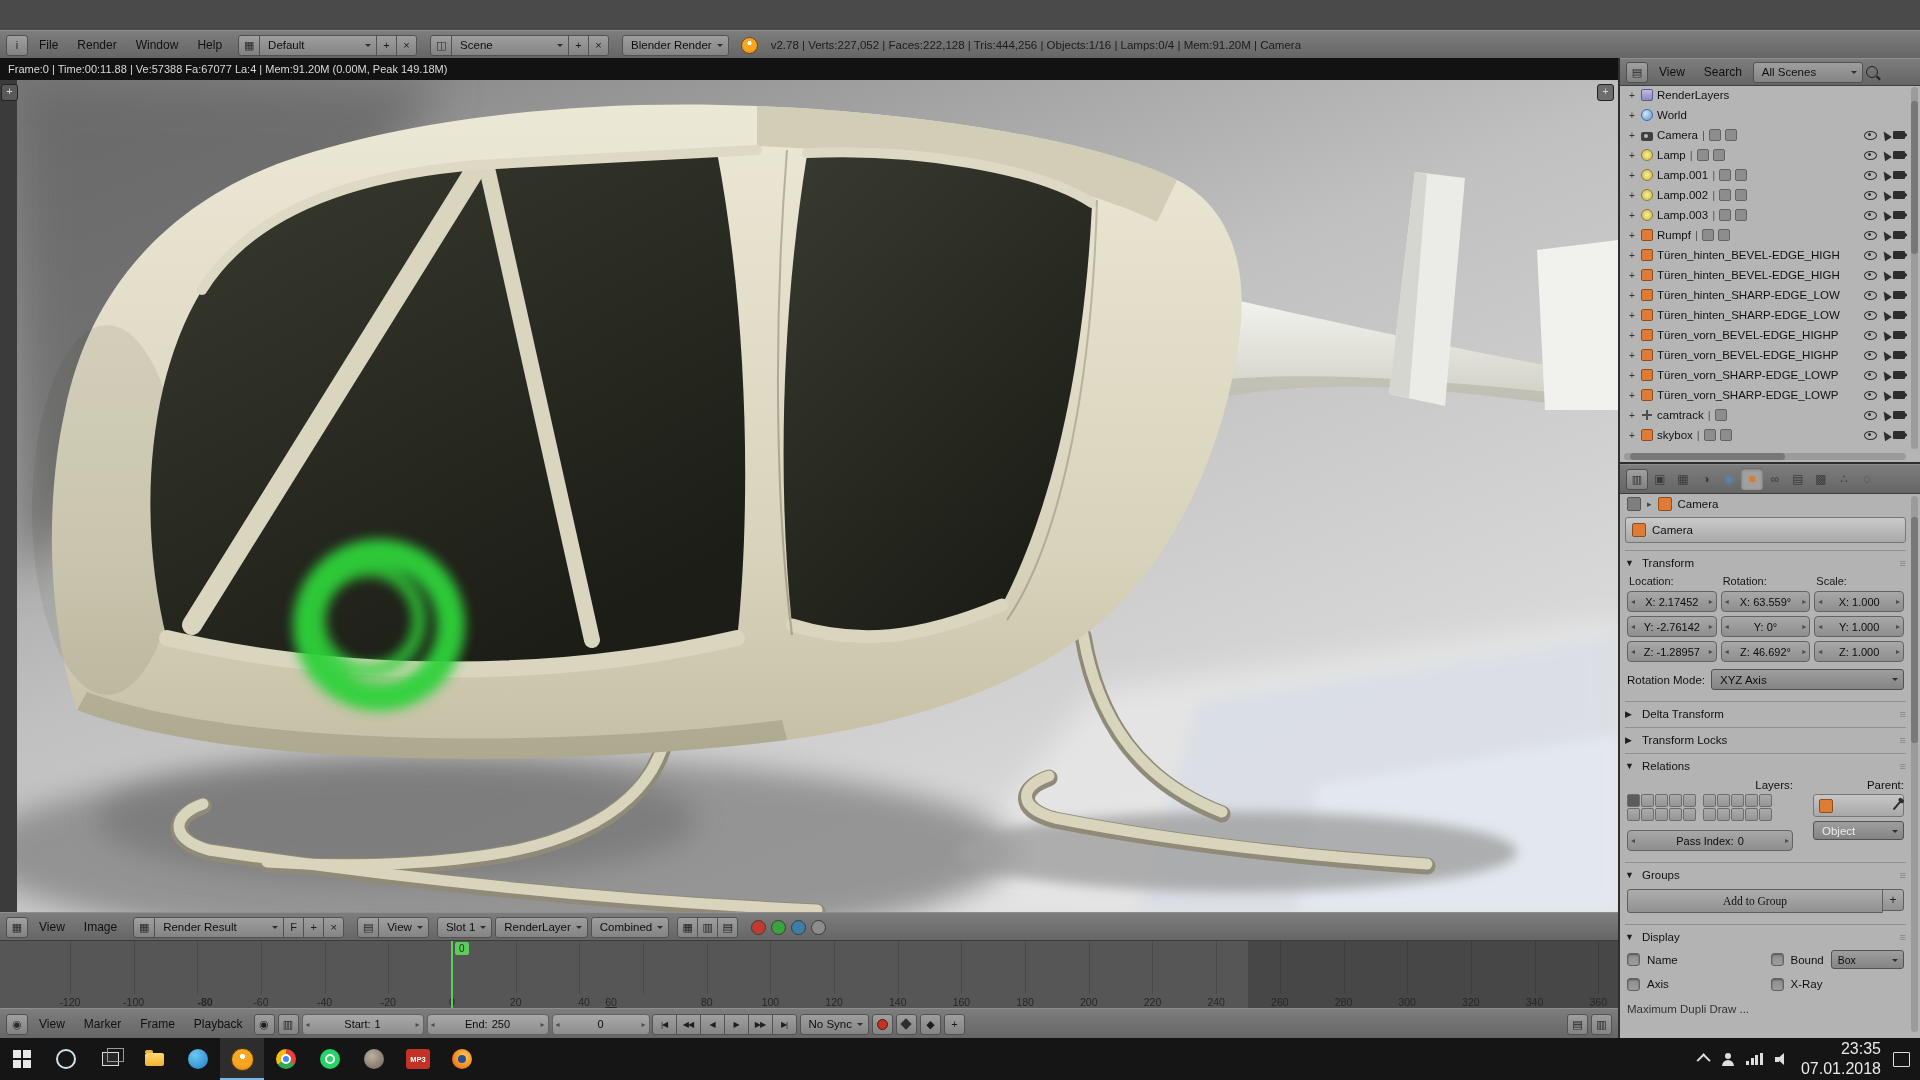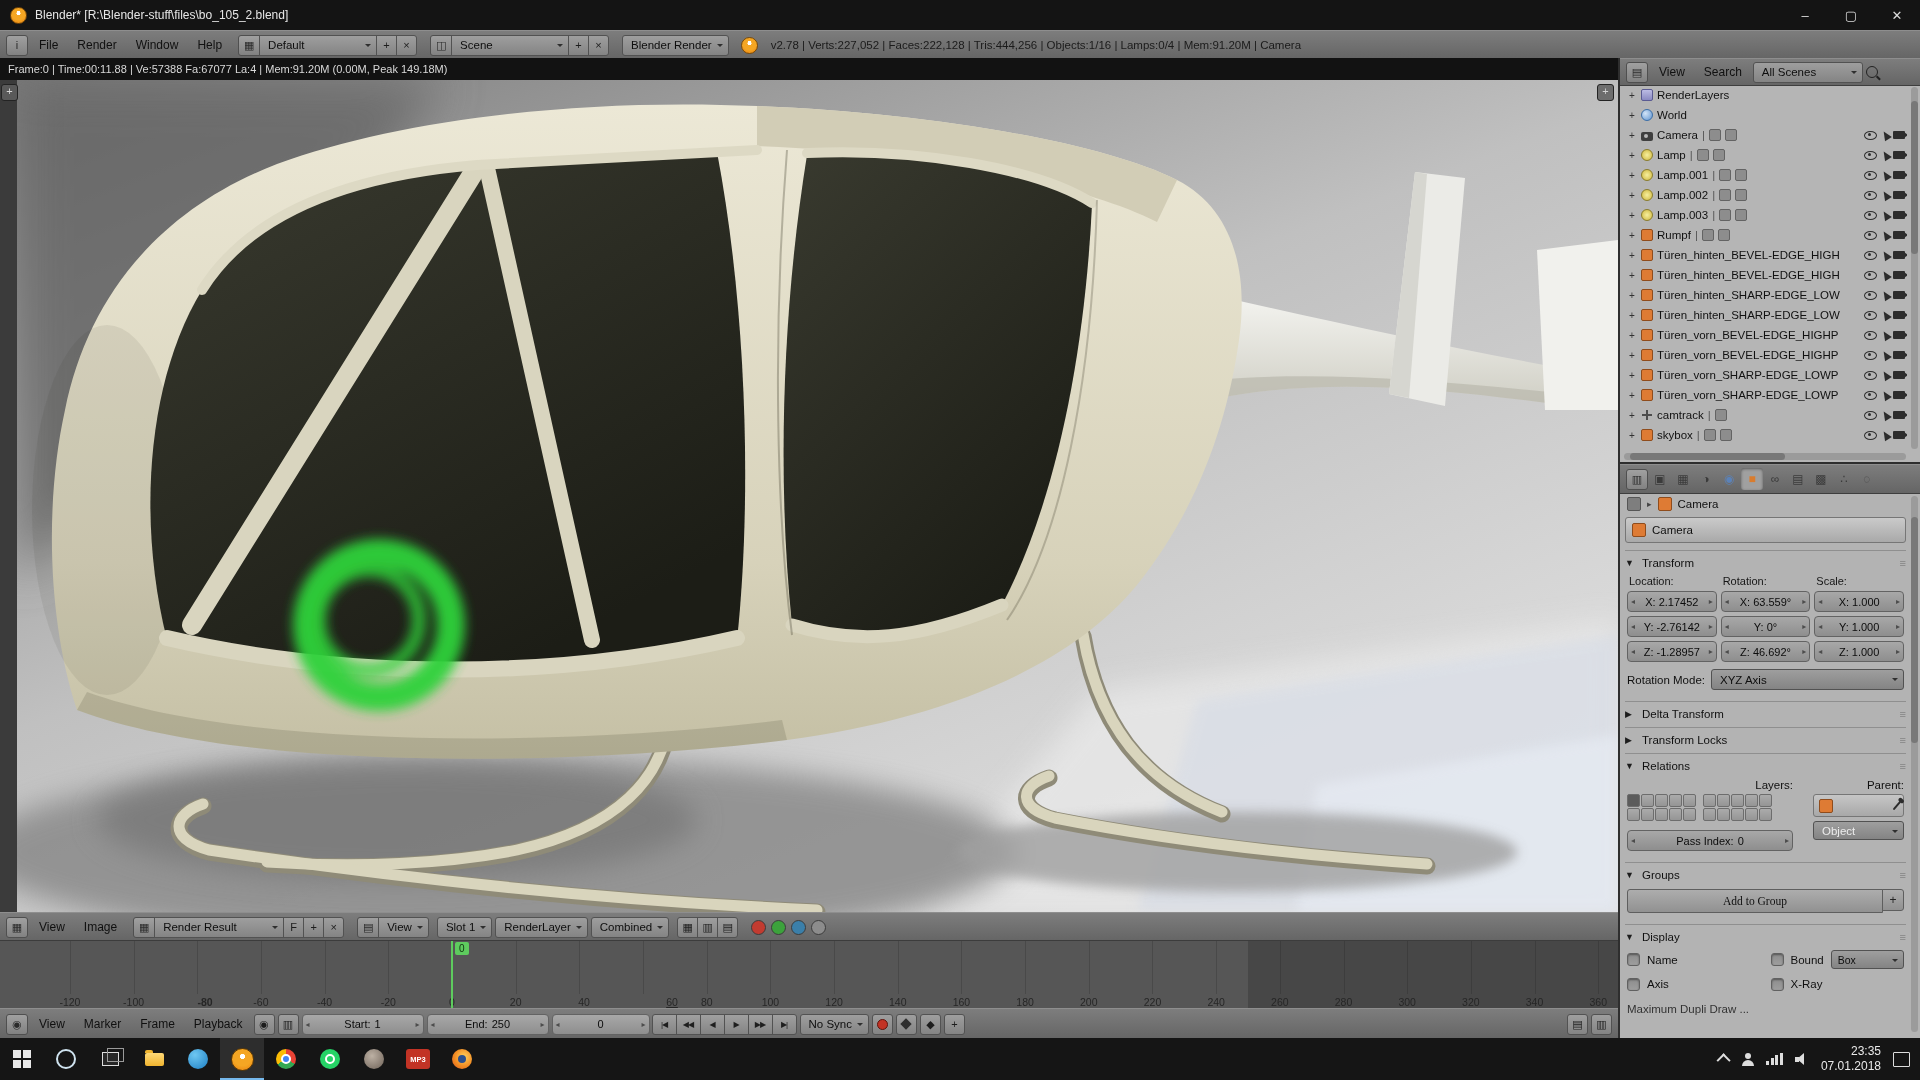--- a/index.html
+++ b/index.html
@@ -177,39 +177,30 @@
   .tray-caret{width:8px;height:8px;border-left:2px solid #ddd;border-top:2px solid #ddd;transform:rotate(45deg) translateY(2px);}
   .ic-person{width:12px;height:12px;position:relative;}
   .ic-person::before{content:"";position:absolute;left:3px;top:0;width:6px;height:6px;border-radius:50%;background:#ddd;}
   .ic-person::after{content:"";position:absolute;left:0;bottom:-1px;width:12px;height:6px;border-radius:6px 6px 0 0;background:#ddd;}
   .ic-net{display:flex;align-items:flex-end;gap:1.5px;height:12px;}
   .ic-net span{width:3px;background:#ddd;}
   .ic-net span:nth-child(1){height:4px;} .ic-net span:nth-child(2){height:7px;} .ic-net span:nth-child(3){height:10px;} .ic-net span:nth-child(4){height:12px;}
   .ic-vol{position:relative;width:14px;height:12px;}
   .ic-vol::before{content:"";position:absolute;left:0;top:3.5px;width:4px;height:5px;background:#ddd;}
   .ic-vol::after{content:"";position:absolute;left:2px;top:0;border-right:7px solid #ddd;border-top:6px solid transparent;border-bottom:6px solid transparent;}
-  .clock{text-align:right;font-size:12px;line-height:1.25;}
+  .clock{text-align:right;font-size:16px;line-height:1.25;}
   .ic-notif{width:15px;height:13px;border:1.6px solid #ddd;border-radius:1px;}
 
   .flex-spacer{flex:1;}
 </style>
 </head>
 <body>
 
 <div id="screen">
 
-  <div id="titlebar">
-    <span class="blogo"></span>
-    <span>Blender* [R:\Blender-stuff\files\bo_105_2.blend]</span>
-    <div id="win-controls">
-      <div class="win-btn">–</div>
-      <div class="win-btn">▢</div>
-      <div class="win-btn">✕</div>
-    </div>
-  </div>
 
   <div id="menubar" class="bheader">
     <span class="ed-icon">i</span>
     <span class="menu-item">File</span>
     <span class="menu-item">Render</span>
     <span class="menu-item">Window</span>
     <span class="menu-item">Help</span>
     <div class="hgroup grp">
       <span class="ed-icon">▦</span>
       <span class="dd" style="min-width:92px">Default</span>
@@ -376,21 +367,21 @@
           <div class="tick-label" style="left: 324.64px;">-40</div>
           <div class="tick-line" style="left: 388.32px;"></div>
           <div class="tick-label" style="left: 388.32px;">-20</div>
           <div class="tick-line" style="left: 452px;"></div>
           <div class="tick-label" style="left: 452px;">0</div>
           <div class="tick-line" style="left: 515.68px;"></div>
           <div class="tick-label" style="left: 515.68px;">20</div>
           <div class="tick-line" style="left: 579.36px;"></div>
           <div class="tick-label" style="left: 584px;">40</div>
           <div class="tick-line" style="left: 643.04px;"></div>
-          <div class="tick-label" style="left: 672px; text-decoration: underline;">60</div>
+          <div class="tick-label" style="left: 611px; text-decoration: underline;">60</div>
           <div class="tick-line" style="left: 706.72px;"></div>
           <div class="tick-label" style="left: 706.72px;">80</div>
           <div class="tick-line" style="left: 770.4px;"></div>
           <div class="tick-label" style="left: 770.4px;">100</div>
           <div class="tick-line" style="left: 834.08px;"></div>
           <div class="tick-label" style="left: 834.08px;">120</div>
           <div class="tick-line" style="left: 897.76px;"></div>
           <div class="tick-label" style="left: 897.76px;">140</div>
           <div class="tick-line" style="left: 961.44px;"></div>
           <div class="tick-label" style="left: 961.44px;">160</div>

